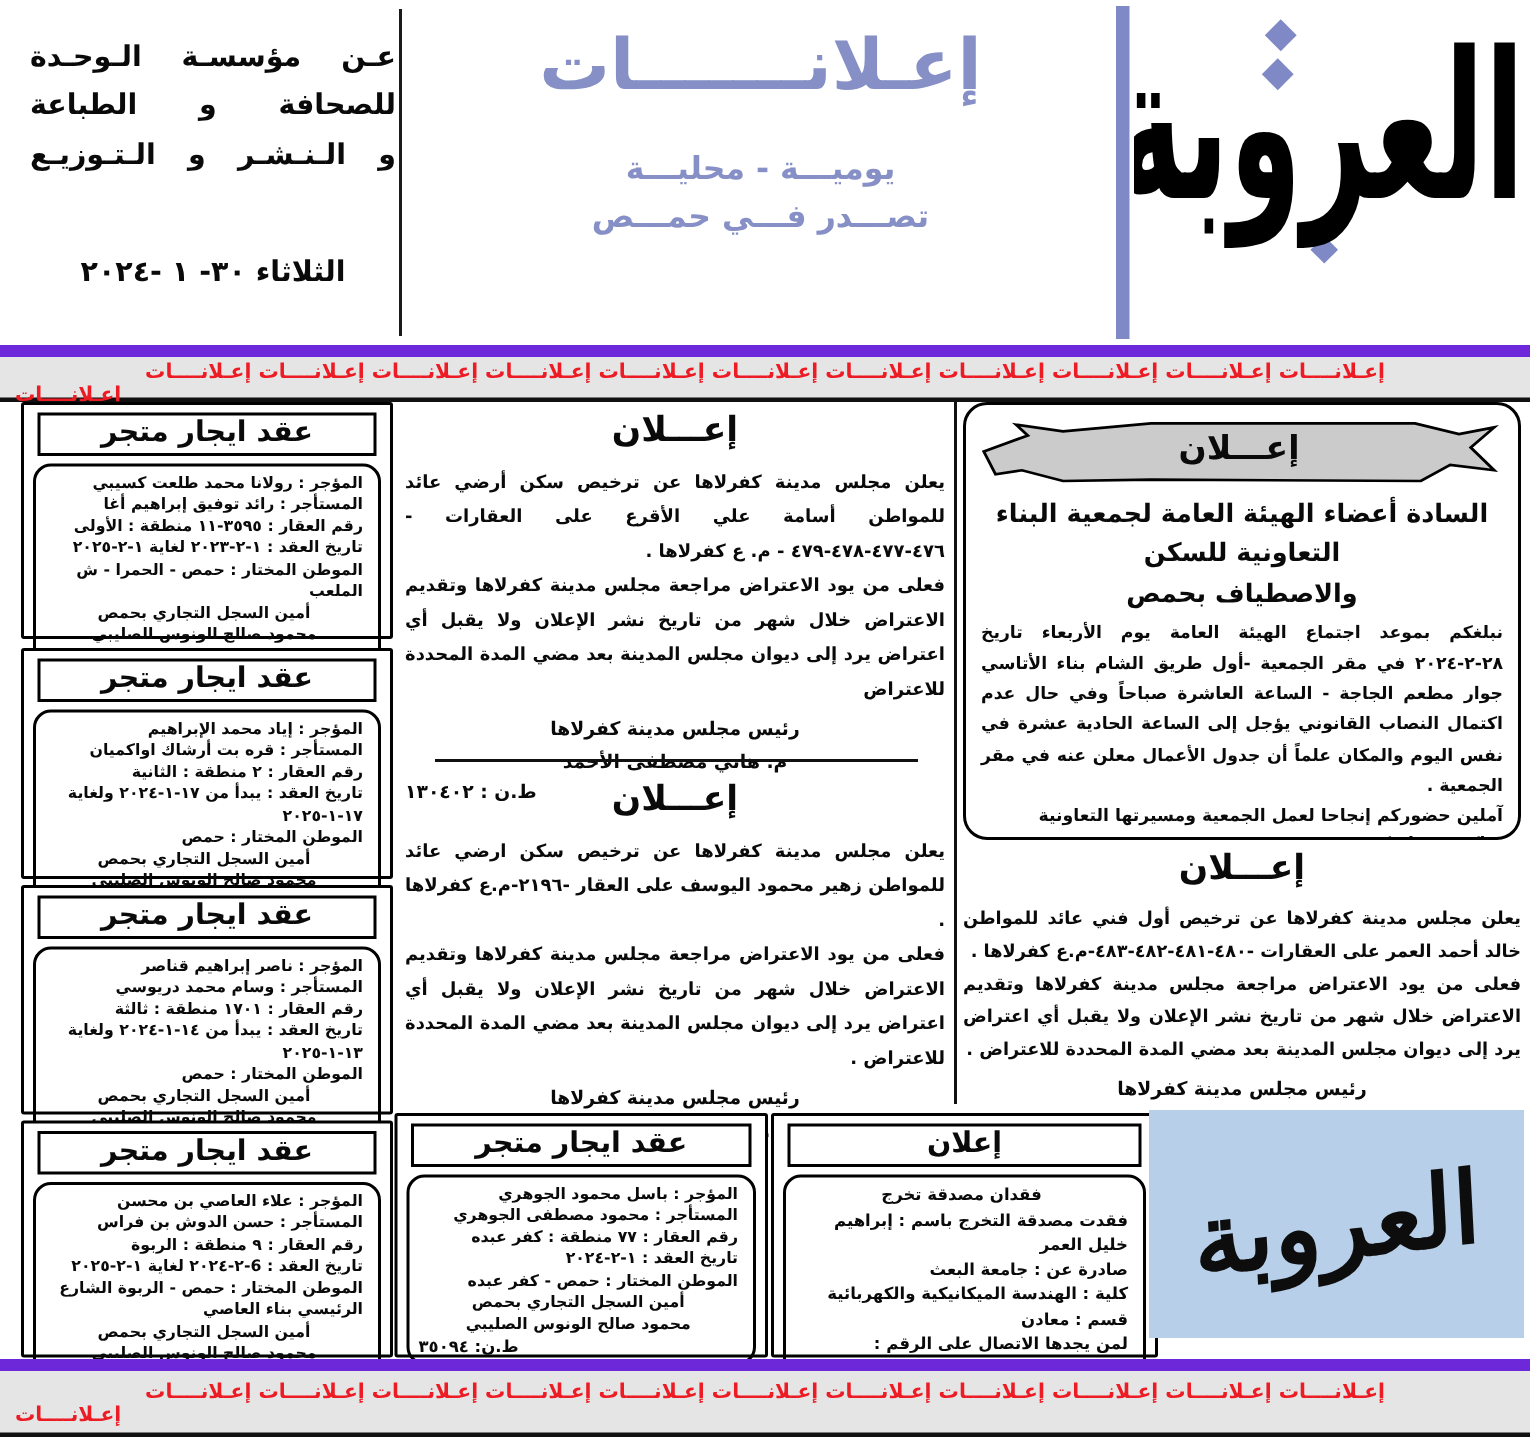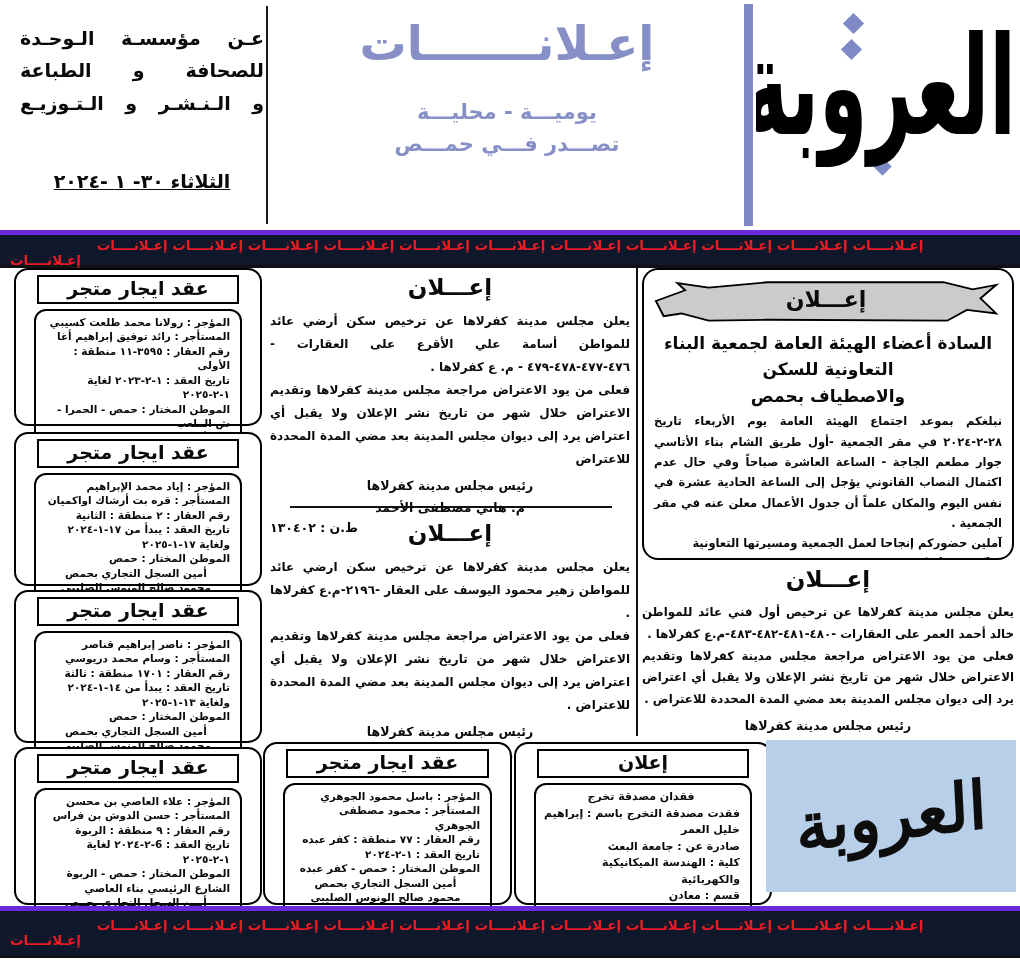--- a/index.html
+++ b/index.html
@@ -5,40 +5,40 @@
   * { box-sizing: border-box; margin: 0; padding: 0; }
   html, body { background: #e9e9e9; }
   body { font-family: "DejaVu Sans", sans-serif; }
   .page {
     position: relative; width: 1020px; height: 966px;
     background: #fff; overflow: hidden; margin: 0 auto;
     color: #0a0a0a;
   }
   .publisher { position: absolute; top: 22px; left: 20px; width: 244px; font-weight: bold; font-size: 19px; line-height: 1.7; text-align: justify; }
   .publisher .pub-line { text-align-last: justify; }
-  .mast-date { position: absolute; top: 170px; left: 20px; width: 244px; font-weight: bold; font-size: 19px; text-align: center; letter-spacing: 1px; text-decoration: underline; }
+  .mast-date { position: absolute; top: 170px; left: 20px; width: 244px; font-weight: bold; font-size: 19px; text-align: center; letter-spacing: 1px; }
   .mast-divider { position: absolute; top: 6px; left: 266px; width: 2px; height: 218px; background: #1a1a1a; }
   .mast-center { position: absolute; top: 16px; left: 282px; width: 450px; text-align: center; color: #8690c6; }
   .section-title { font-size: 47px; font-weight: bold; letter-spacing: 0px; }
   .section-subs { margin-top: 26px; font-size: 21px; font-weight: bold; line-height: 1.5; }
   .accent-bar { position: absolute; top: 4px; left: 744px; width: 9px; height: 222px; background: #7f89c5; }
   .logo-block { position: absolute; top: 0; left: 756px; width: 260px; height: 228px; overflow: hidden; }
   .logo-text { display: block; text-align: center; font-size: 78px; font-weight: bold; letter-spacing: -3px; margin-top: 48px; transform: scaleY(1.75); transform-origin: 50% 60%; color: #000; }
   .diamond { position: absolute; width: 15px; height: 15px; background: #7f89c5; transform: rotate(45deg); }
   .d1 { top: 16px; left: 90px; }
   .d2 { top: 42px; left: 88px; }
   .d3 { top: 160px; left: 120px; width: 13px; height: 13px; }
   
-  .ticker { position: absolute; left: 0; right: 0; border-top: 5px solid #6d28d9; border-bottom: 3px solid #111; padding: 2px 10px 16px; background: #0f172a; }
+  .ticker { position: absolute; left: 0; right: 0; border-top: 8px solid #6d28d9; border-bottom: 3px solid #111; padding: 2px 10px 16px; background: #e5e5e5; }
   .ticker-top { top: 230px; height: 38px; }
   .ticker-bottom { top: 906px; height: 52px; padding-top: 6px; }
   .ticker-line { color: #ed1c24; font-weight: bold; font-size: 13.5px; white-space: nowrap; overflow: hidden; text-align: center; }
   .ticker-line2 { text-align: left; margin-top: -1px; }
   
-  .lease-box { position: absolute; border: 2px solid #000; border-radius: 14px; padding: 5px 18px 4px; background: #fff; }
+  .lease-box { position: absolute; border: 2px solid #000; border-radius: 2px; padding: 5px 6px 4px; background: #fff; }
   .lease-title { border: 2px solid #000; margin: 0 3px; text-align: center; font-size: 19px; font-weight: bold; padding: 0 0 3px; }
   .lease-body { border: 2px solid #000; border-radius: 12px; margin-top: 5px; padding: 4px 10px 2px 6px; font-size: 10.5px; font-weight: bold; line-height: 1.38; overflow: hidden; }
   .lease-line { text-align: right; }
   .lease-center { text-align: center; }
   .lease-tn { text-align: left; font-size: 11px; }
   
   .city-ad { position: absolute; }
   .ad-title { text-align: center; font-size: 23px; font-weight: bold; margin-bottom: 10px; }
   .ad-p { font-size: 12px; font-weight: bold; line-height: 1.92; text-align: justify; }
   .ad-sig { text-align: center; font-size: 12.5px; font-weight: bold; margin-top: 7px; }

